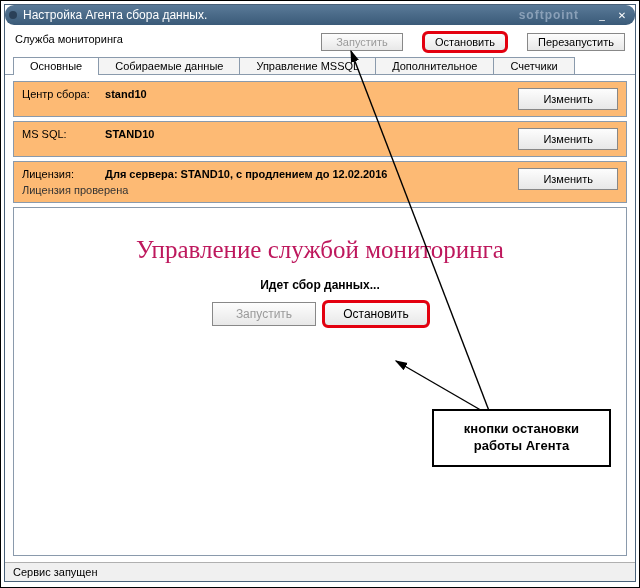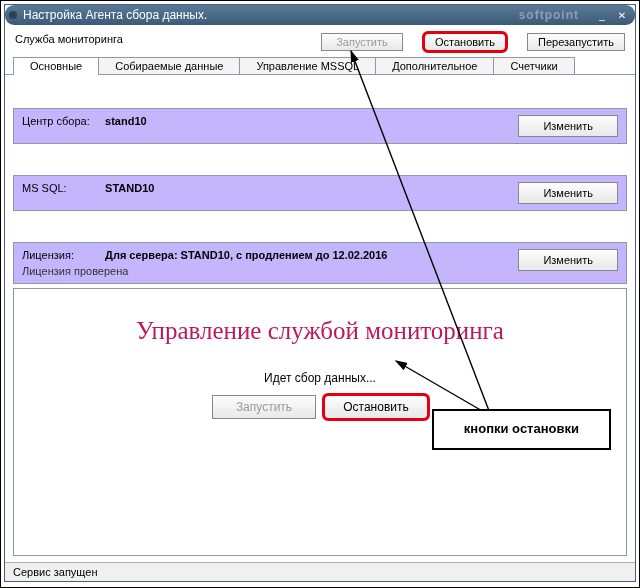--- a/index.html
+++ b/index.html
@@ -92,25 +92,24 @@
     flex: 1;
     padding: 6px 8px;
     display: flex;
     flex-direction: column;
     gap: 4px;
     overflow: hidden;
   }
   .panel {
     border: 1px solid #8a9aac;
     padding: 6px 8px;
-    background: #c4b5fd;
+    background: #fdba74;
     display: flex;
     flex-direction: column;
     position: relative;
-    margin-top: 27px;
   }
   .panel-row {
     display: flex;
     align-items: flex-start;
   }
   .panel-text { flex: 1; }
   .panel-title { margin-bottom: 4px; }
   .panel-title .lbl { display: inline-block; min-width: 80px; }
   .panel-title .val { font-weight: bold; }
   .panel-sub { color: #333; font-size: 11px; }
@@ -121,23 +120,23 @@
     flex-direction: column;
     align-items: center;
     padding-top: 28px;
   }
   .mgmt-title {
     font-family: Georgia, 'Times New Roman', serif;
     font-size: 25px;
     color: #be185d;
   }
   .mgmt-status {
-    margin-top: 26px;
+    margin-top: 14px;
     font-size: 12px;
-    font-weight: normal;
+    font-weight: bold;
   }
   .mgmt-buttons {
     margin-top: 10px;
     display: flex;
     gap: 8px;
   }
   .mgmt-btn {
     border: 1px solid #888;
     background: linear-gradient(#fdfdfd,#e8e8e8);
     padding: 4px 18px;
@@ -262,13 +261,14 @@
     <marker id="ah" markerWidth="10" markerHeight="10" refX="8" refY="3" orient="auto">
       <path d="M0,0 L9,3 L0,6 Z" fill="#000"></path>
     </marker>
   </defs>
   <line x1="490" y1="415" x2="350" y2="50" stroke="#000" stroke-width="1.4" marker-end="url(#ah)"></line>
   <line x1="490" y1="415" x2="395" y2="360" stroke="#000" stroke-width="1.4" marker-end="url(#ah)"></line>
 </svg>
 
 <div class="callout">
   <div>кнопки остановки</div>
+  <div>работы Агента</div>
 </div>
 
 </body></html>

